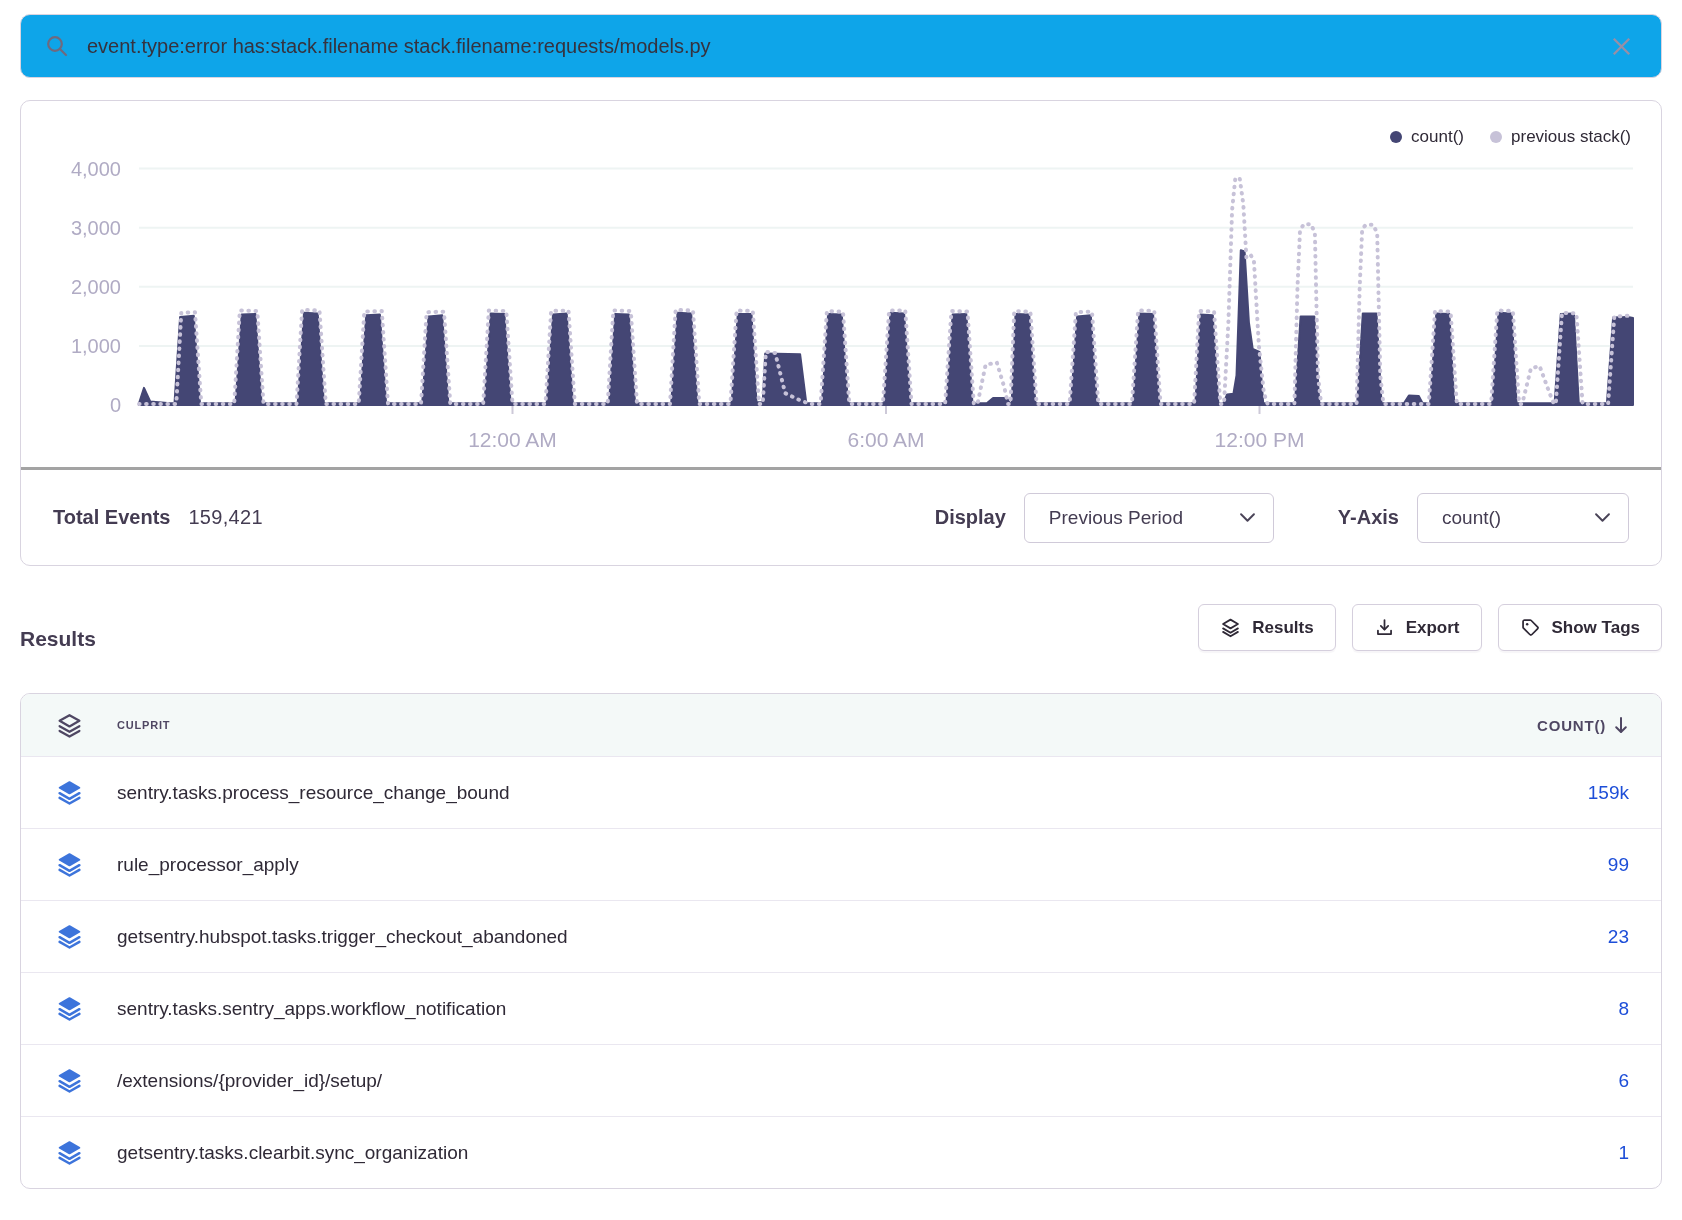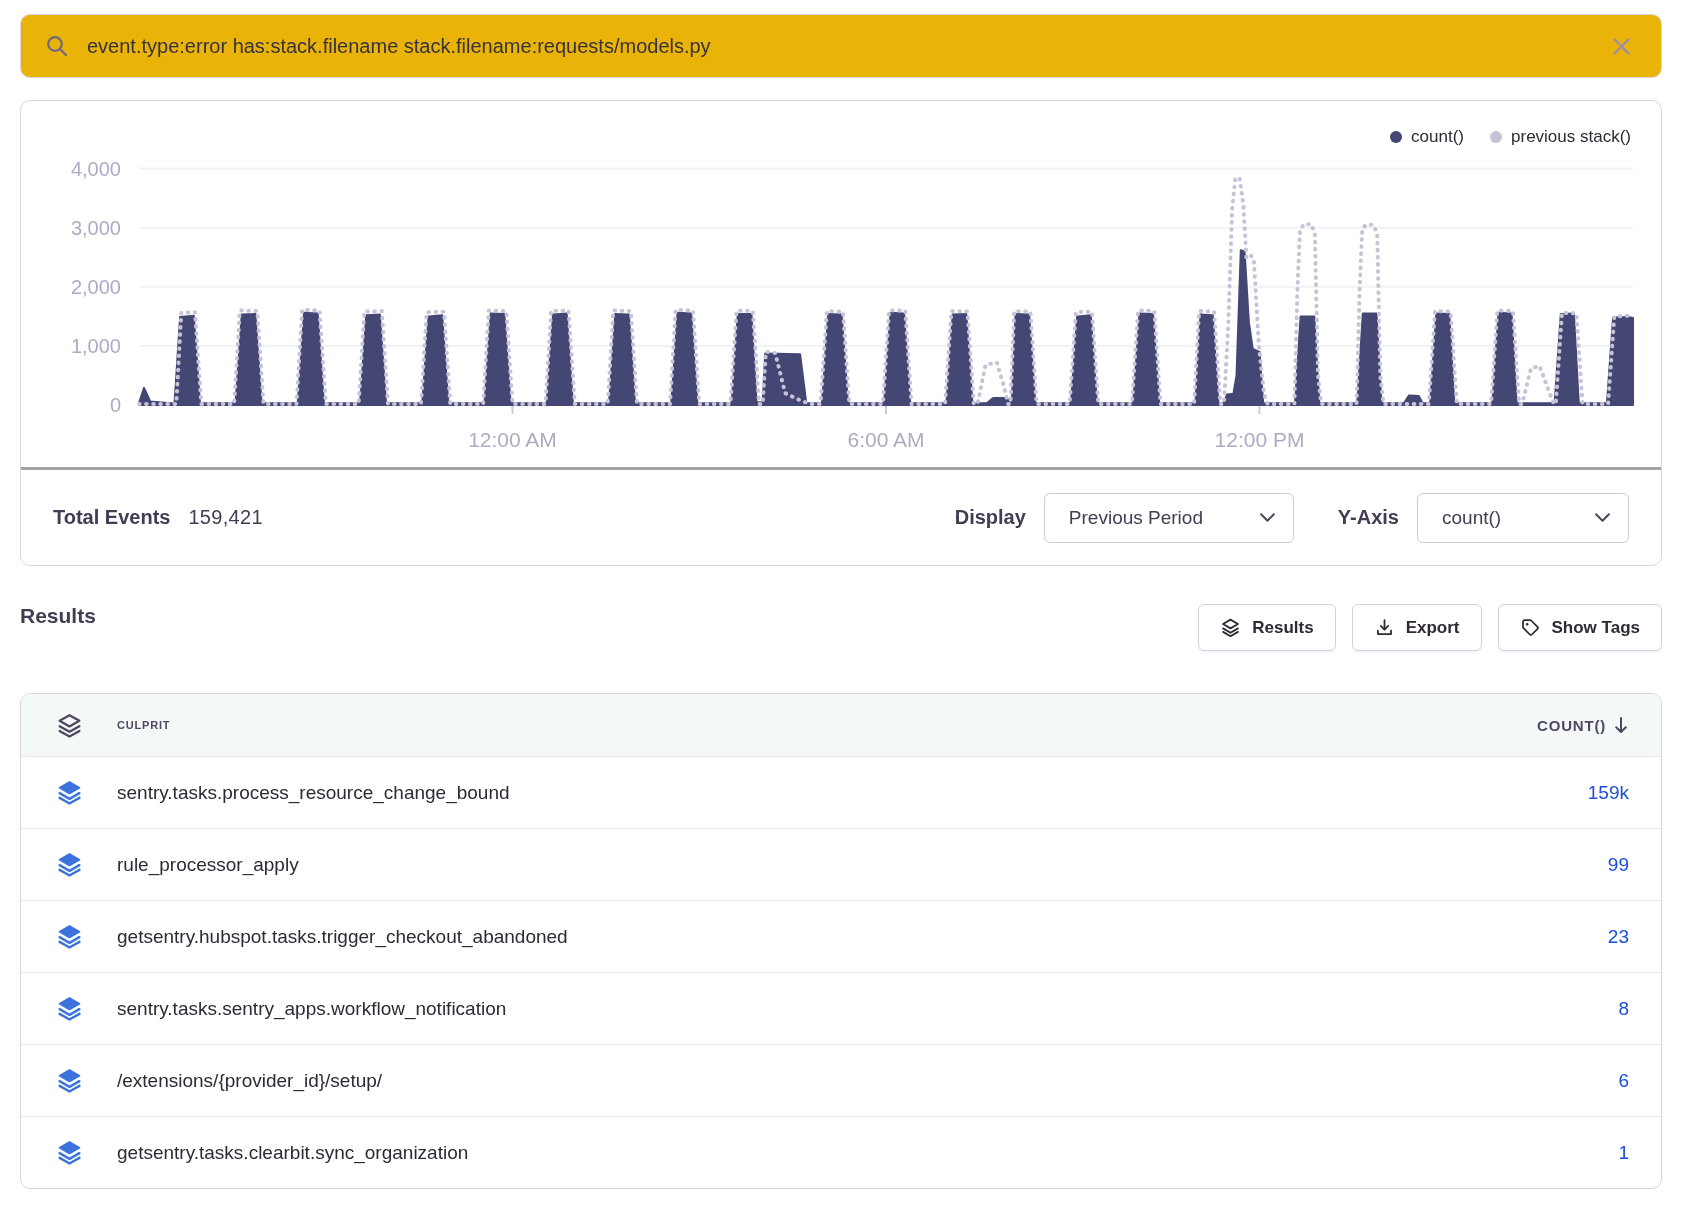--- a/index.html
+++ b/index.html
@@ -12,21 +12,21 @@
   }
 
   
   .search-bar {
     margin:14px 20px 0;
     height:64px;
     border:1px solid #d9d4e0;
     border-radius:10px;
     display:flex; align-items:center;
     padding:0 24px;
-    background:#eab308;
+    background:#0ea5e9;
   }
   .search-bar svg { flex:none; }
   .search-input {
     flex:1; border:none; outline:none;
     font-family:"Liberation Sans", sans-serif;
     font-size:20px; color:#36323e;
     margin-left:16px; background:transparent;
   }
   .close-btn {
     flex:none; border:none; background:none; cursor:pointer;
@@ -63,27 +63,27 @@
   .footer-spacer { flex:1; }
   .ctl-label { font-size:20px; font-weight:bold; color:#443c52; margin-right:18px; }
   .dropdown {
     height:50px; background:#fff;
     border:1px solid #d0cad9; border-radius:6px;
     display:flex; align-items:center; justify-content:space-between;
     padding:0 18px 0 24px;
     font-size:19px; color:#443c52; cursor:pointer;
     font-family:"Liberation Sans", sans-serif;
   }
-  .dd-display { width:250px; margin-right:44px; }
+  .dd-display { width:250px; margin-right:64px; }
   .dd-yaxis  { width:212px; }
 
   
   .results-row {
     margin:38px 20px 0;
-    display:flex; align-items:flex-start;
+    display:flex; align-items:flex-end;
   }
   .results-title { font-size:21px; font-weight:bold; color:#443c52; }
   .results-spacer { flex:1; }
   .btn {
     display:flex; align-items:center; gap:11px;
     height:47px; padding:0 21px;
     background:#fff; border:1px solid #d5cfdd; border-radius:6px;
     font-family:"Liberation Sans", sans-serif;
     font-size:17px; font-weight:bold; color:#2f2936;
     cursor:pointer; margin-left:16px;

